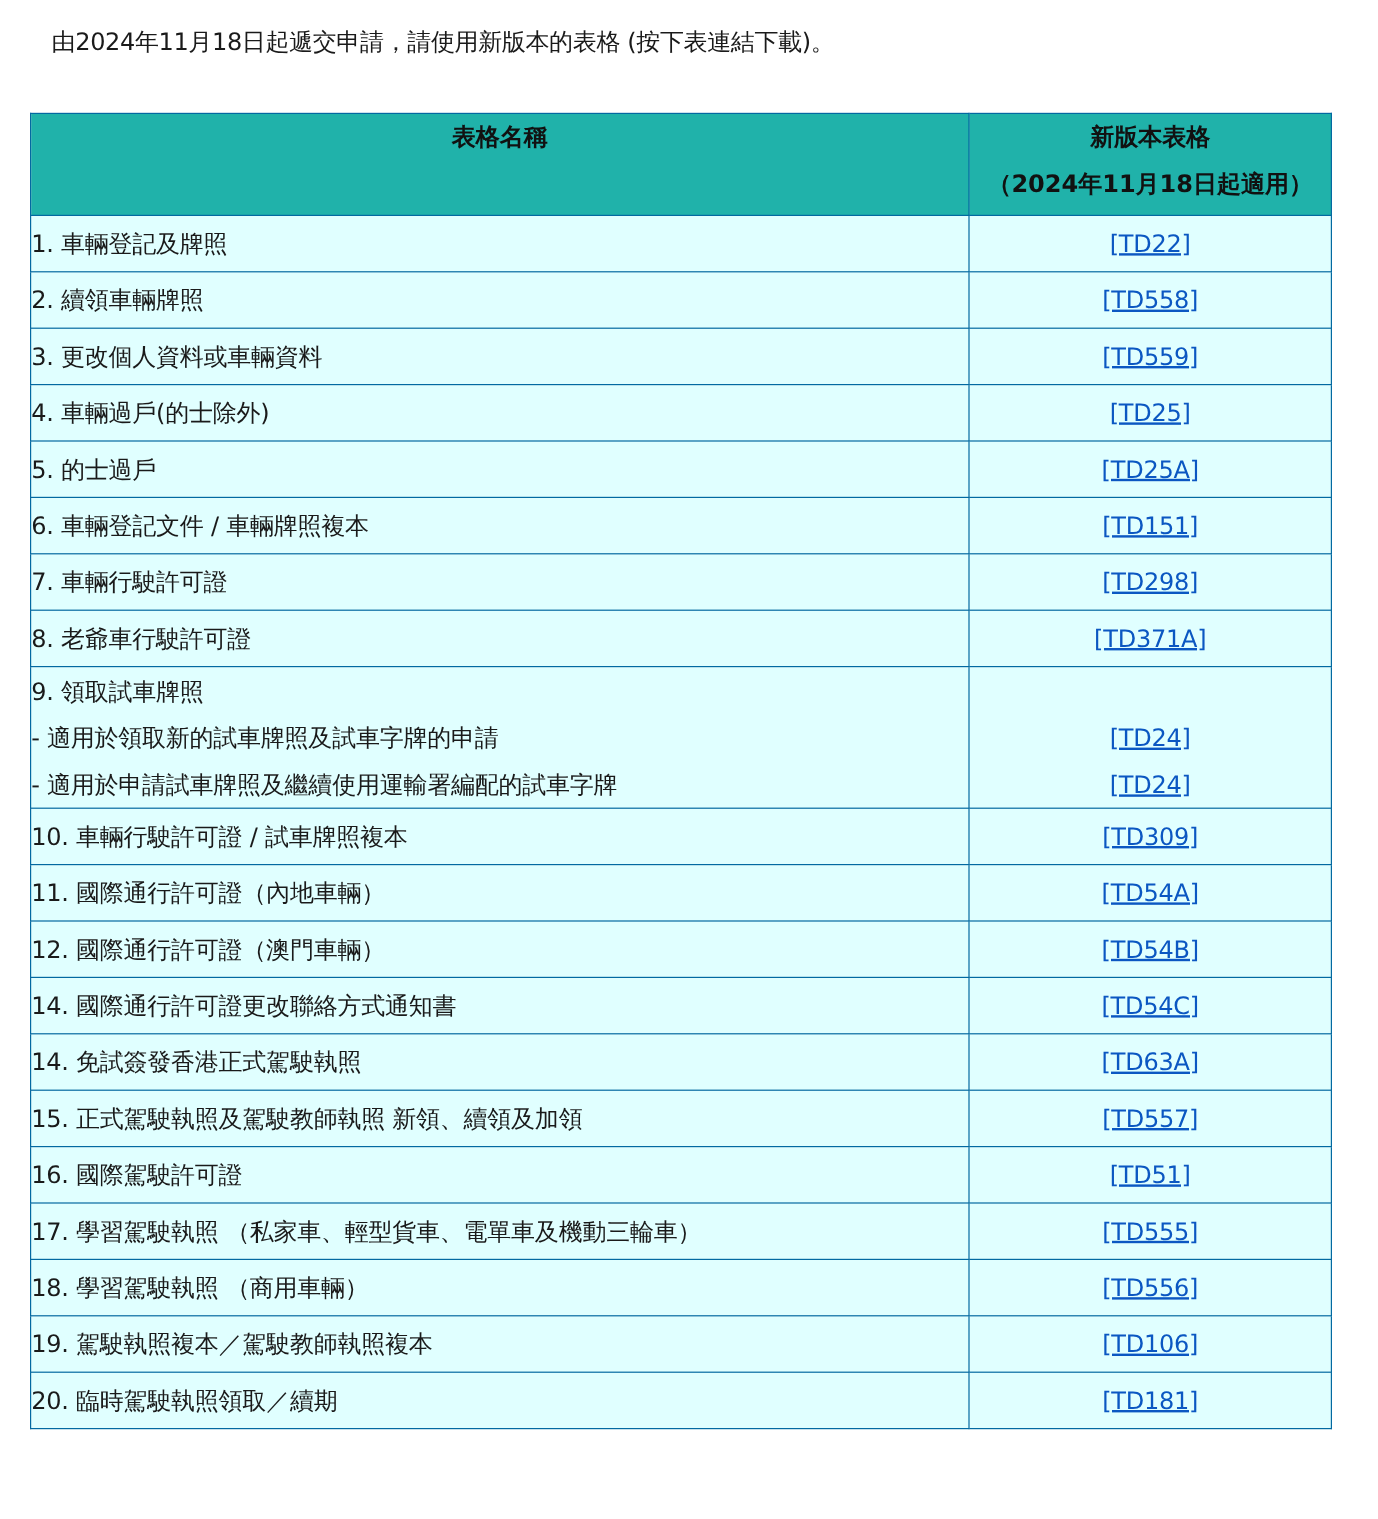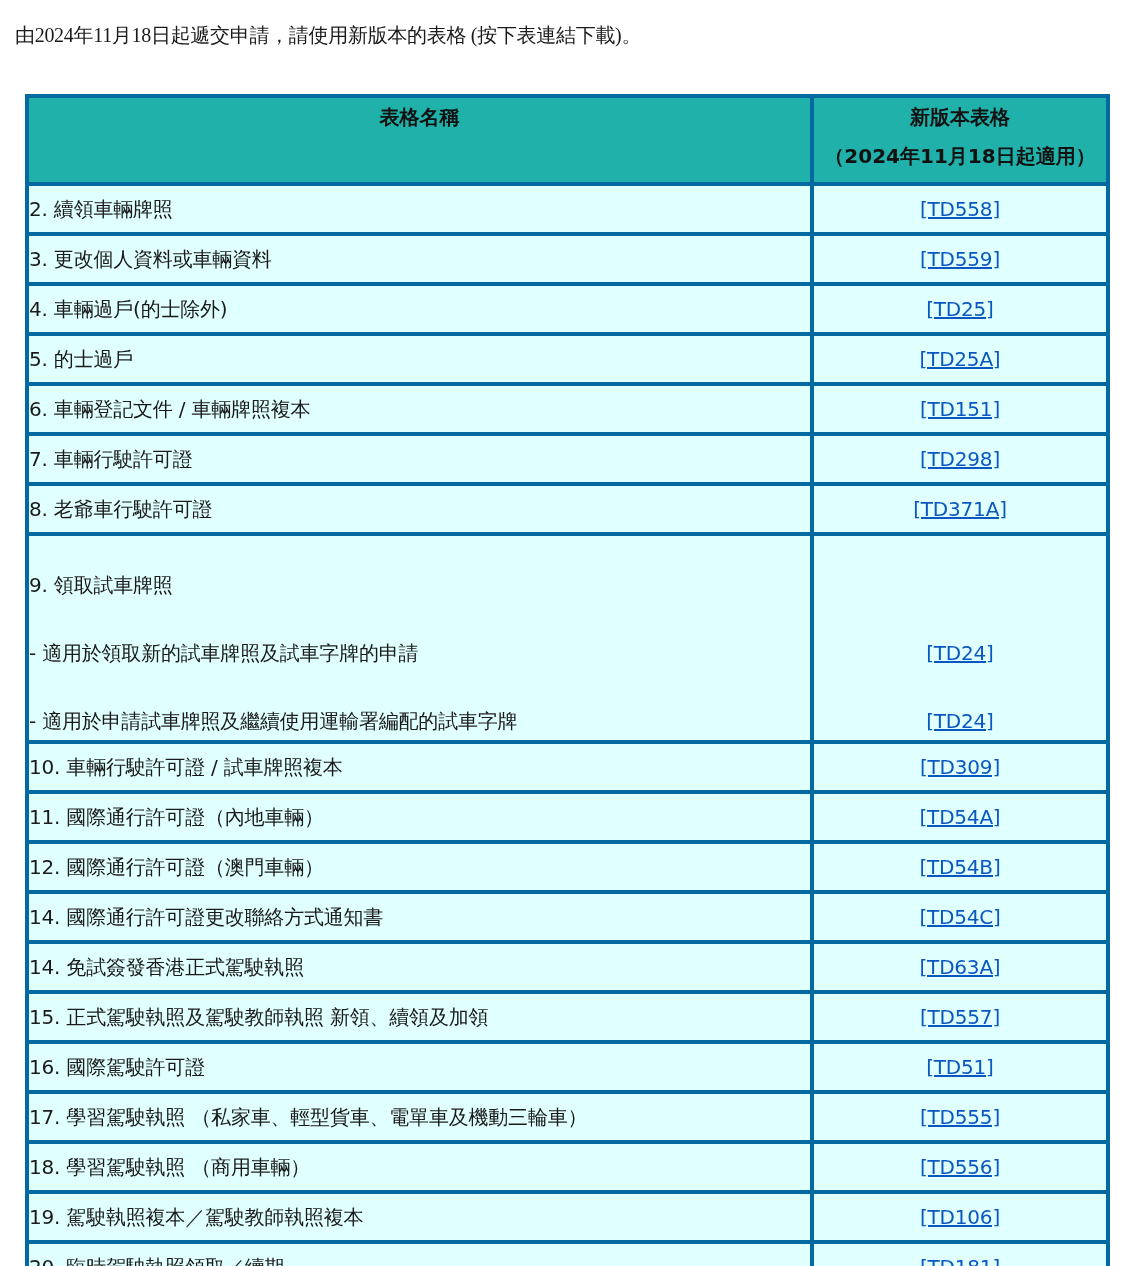--- a/index.html
+++ b/index.html
@@ -3,31 +3,31 @@
 <meta charset="utf-8">
 <style>
   html, body { margin: 0; padding: 0; background: #ffffff; }
   body {
     width: 1148px; height: 1266px; overflow: hidden;
     font-family: "DejaVu Sans", "Liberation Sans", sans-serif;
     color: #1a1a1a;
     font-size: 20px;
   }
   .intro {
-    position: absolute; left: 15px; top: 20px;
-    font-size: 20px; line-height: 30px; letter-spacing: -0.3px; font-family: Liberation Serif, serif;
+    position: absolute; left: 43px; top: 20px;
+    font-size: 20px; line-height: 30px; letter-spacing: -0.3px;
   }
   table.forms {
     position: absolute; left: 25px; top: 94px;
     width: 1085px;
     border-collapse: collapse;
     table-layout: fixed;
   }
   table.forms th, table.forms td {
-    border: 4px solid #0369a1;
+    border: 1px solid #0369a1;
     padding: 0;
   }
   table.forms th {
     background: #20b2aa;
     color: #111;
     font-weight: bold;
     text-align: center;
     vertical-align: top;
     font-size: 20px;
     line-height: 39px;
@@ -39,40 +39,44 @@
   table.forms td {
     background: #e0ffff;
     height: 46px;
     font-size: 20px;
     line-height: 26px;
     letter-spacing: -0.2px;
   }
   td.name { padding-left: 4px; text-align: left; }
   td.form { text-align: center; }
   a.formlink { color: #0b57c2; text-decoration: underline; cursor: pointer; }
-  .sub { display: block; line-height: 38.5px; margin-top: 29px; }
+  .sub { display: block; line-height: 38.5px; }
   td.multi { padding-top: 2px; padding-bottom: 4px; }
   td.multi .first { line-height: 40px; }
 </style>
 </head>
 <body>
 
 <div class="intro">由2024年11月18日起遞交申請，請使用新版本的表格 (按下表連結下載)。</div>
 
 <table class="forms">
   <thead>
     <tr>
       <th class="col-name">表格名稱</th>
       <th class="col-form">
         <div>新版本表格</div>
         <div>（2024年11月18日起適用）</div>
       </th>
     </tr>
   </thead>
   <tbody>
+    <tr>
+      <td class="name">1. 車輛登記及牌照</td>
+      <td class="form"><a class="formlink">[TD22]</a></td>
+    </tr>
     <tr>
       <td class="name">2. 續領車輛牌照</td>
       <td class="form"><a class="formlink">[TD558]</a></td>
     </tr>
     <tr>
       <td class="name">3. 更改個人資料或車輛資料</td>
       <td class="form"><a class="formlink">[TD559]</a></td>
     </tr>
     <tr>
       <td class="name">4. 車輛過戶(的士除外)</td>

